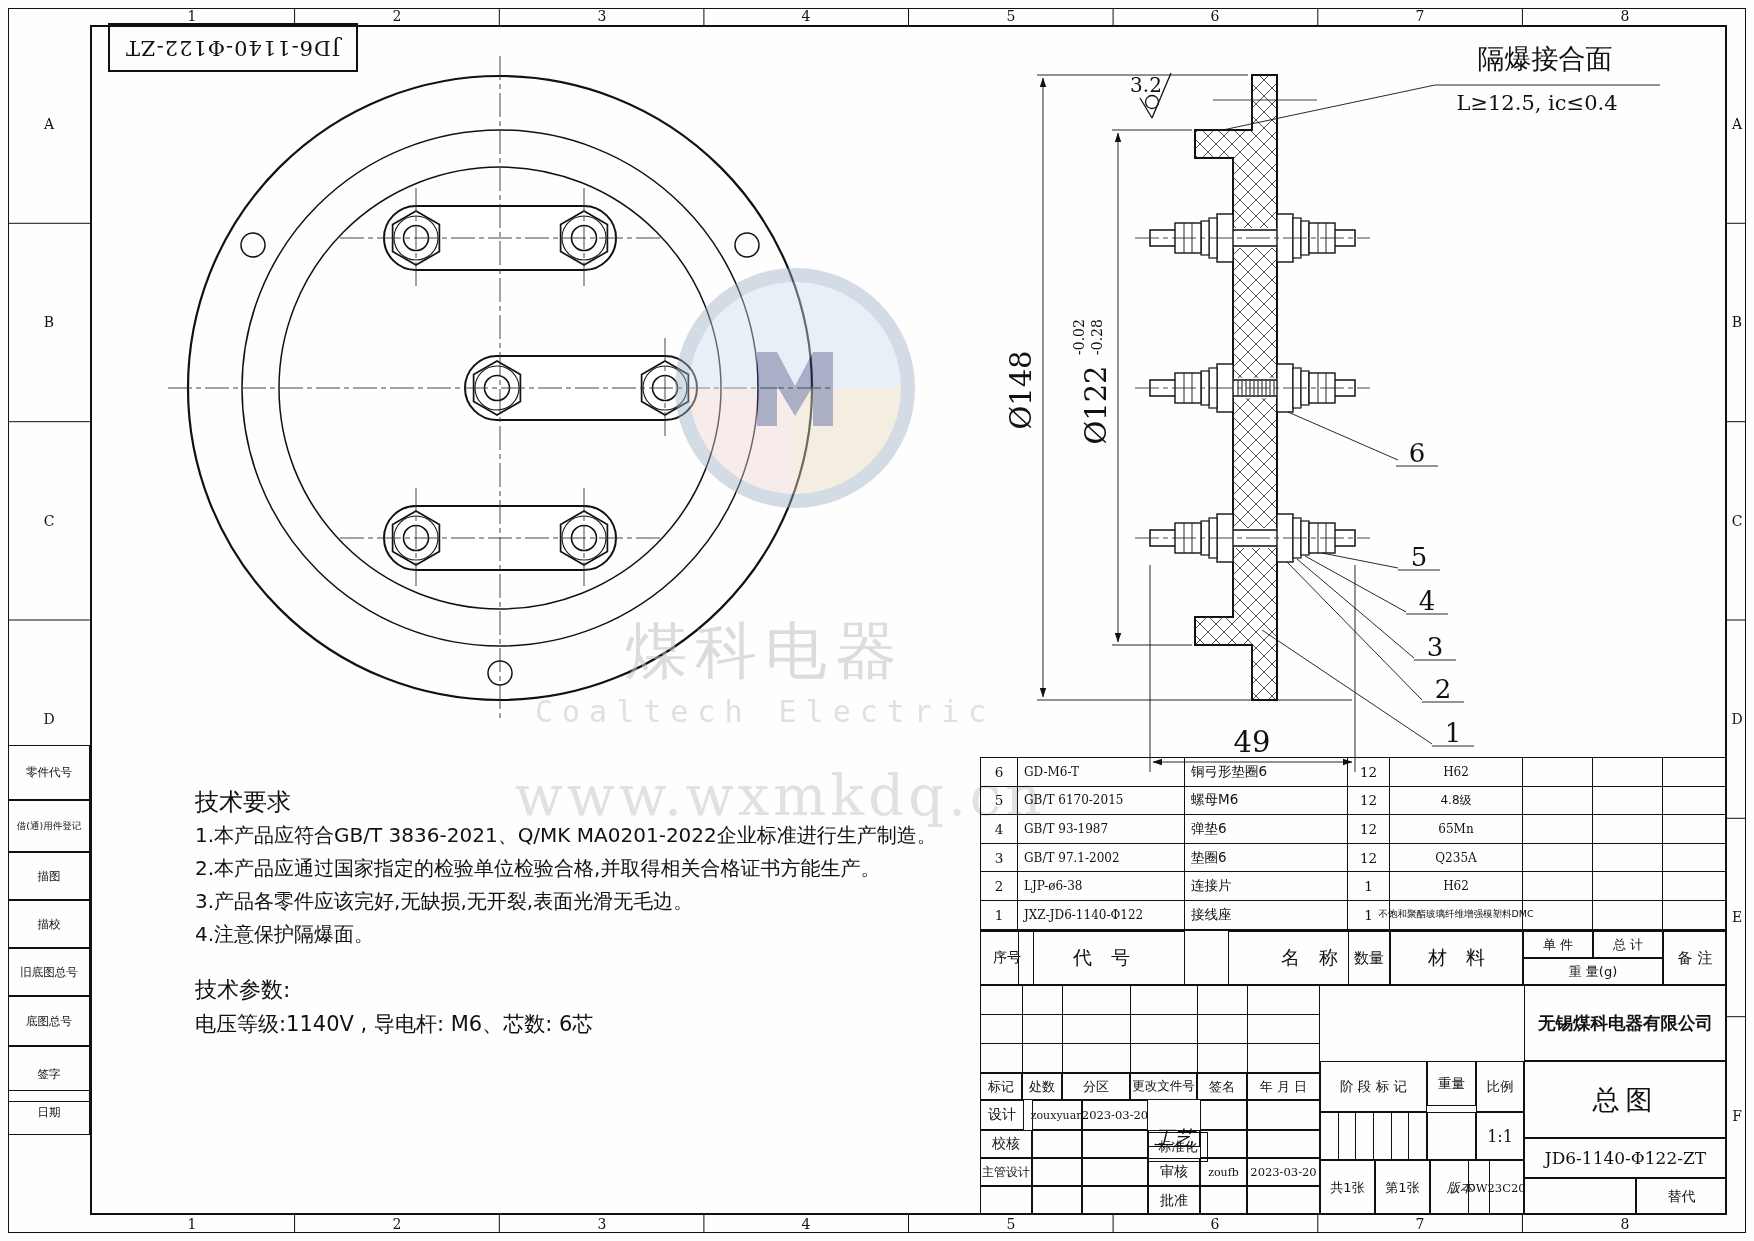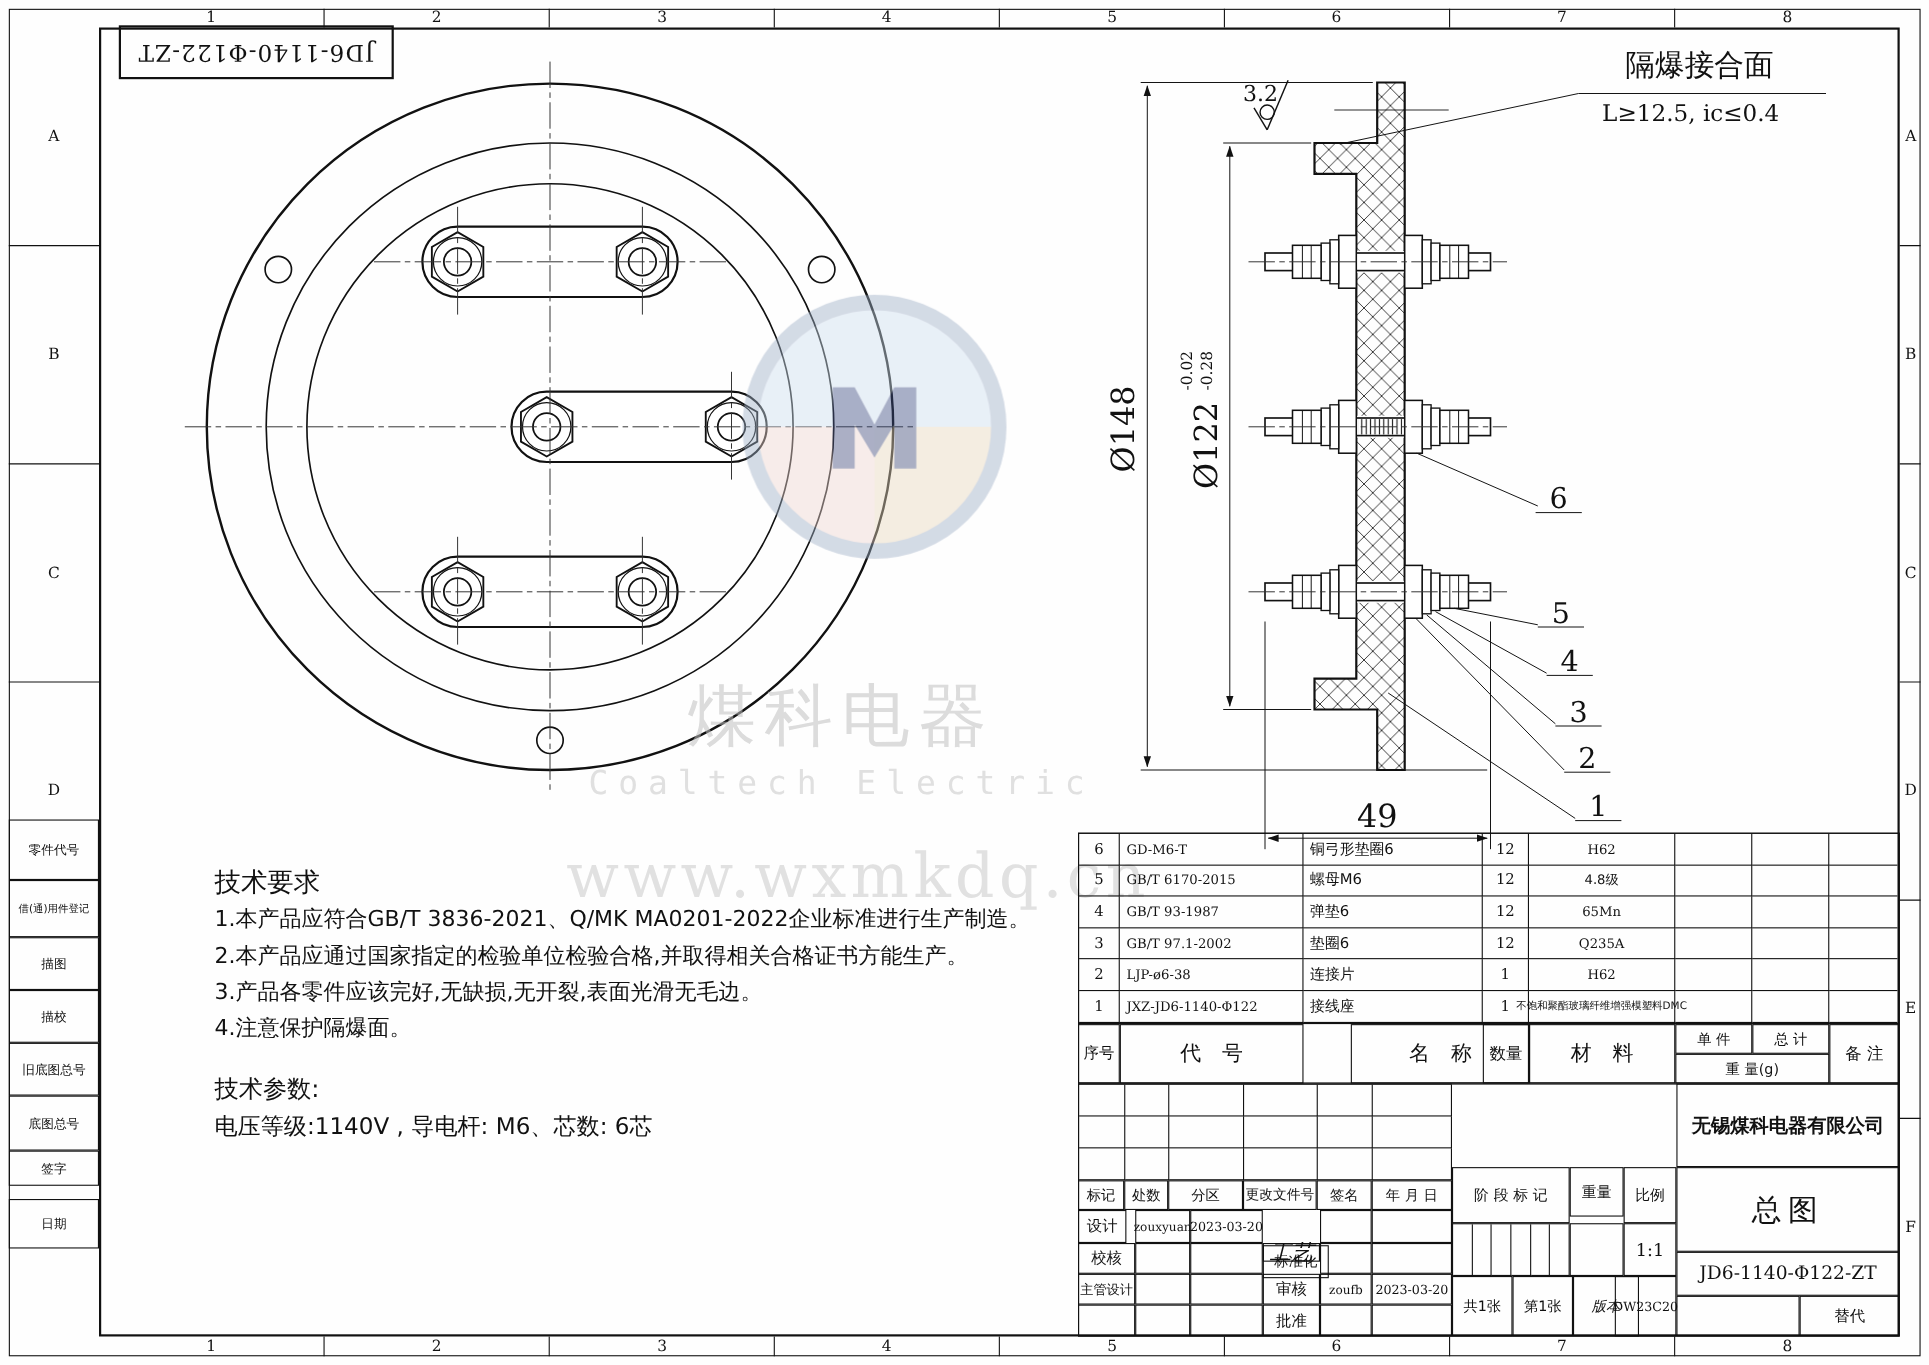--- a/index.html
+++ b/index.html
@@ -326,21 +326,21 @@
     <div class="num">1</div>
     <div class="cl num sm">JXZ-JD6-1140-Φ122</div>
     <div class="cl">接线座</div>
     <div class="num">1</div>
     <div class="xs">不饱和聚酯玻璃纤维增强模塑料DMC</div>
     <div></div>
       <div></div>
       <div></div>
   </div>
 
-  <div class="cell" style="left:980px;top:931px;width:38px;height:54px;font-size:14px;">序号</div>
+  <div class="cell" style="left:980px;top:931px;width:54px;height:54px;font-size:14px;">序号</div>
   <div class="cell" style="left:1018px;top:931px;width:167px;height:54px;font-size:19px;">代　号</div>
   <div class="cell" style="left:1185px;top:931px;width:163px;height:54px;font-size:19px;margin-left:43px;">名　称</div>
   <div class="cell" style="left:1348px;top:931px;width:42px;height:54px;font-size:15px;">数量</div>
   <div class="cell" style="left:1390px;top:931px;width:133px;height:54px;font-size:19px;">材　料</div>
   <div class="cell" style="left:1523px;top:931px;width:70px;height:27px;font-size:13px;">单 件</div>
   <div class="cell" style="left:1593px;top:931px;width:70px;height:27px;font-size:13px;">总 计</div>
   <div class="cell" style="left:1523px;top:958px;width:140px;height:27px;font-size:13px;">重 量(g)</div>
   <div class="cell" style="left:1663px;top:931px;width:64px;height:54px;font-size:15px;">备 注</div>
 
   <div class="revgrid" style="left:980px;top:985px;width:340px;height:88px;grid-template-columns:42px 40px 68px 67px 50px 1fr;grid-template-rows:repeat(3,1fr);border-left:1px solid #111;border-top:1px solid #111;">
@@ -452,15 +452,15 @@
     <div class="blab" style="left: 1727px; top: 511px;">C</div>
     <div class="blab" style="left: 1727px; top: 709px;">D</div>
     <div class="blab" style="left: 1727px; top: 907px;">E</div>
     <div class="blab" style="left: 1727px; top: 1106px;">F</div>
     <div class="mbox" style="top: 745px; height: 55px; font-size: 11.5px;">零件代号</div>
     <div class="mbox" style="top: 800px; height: 52px; font-size: 9.5px;">借(通)用件登记</div>
     <div class="mbox" style="top: 852px; height: 48px; font-size: 11.5px;">描图</div>
     <div class="mbox" style="top: 900px; height: 48px; font-size: 11.5px;">描校</div>
     <div class="mbox" style="top: 948px; height: 48px; font-size: 11.5px;">旧底图总号</div>
     <div class="mbox" style="top: 996px; height: 50px; font-size: 11.5px;">底图总号</div>
-    <div class="mbox" style="top: 1046px; height: 32px; font-size: 11.5px;">签字</div>
+    <div class="mbox" style="top: 1046px; height: 56px; font-size: 11.5px;">签字</div>
     <div class="mbox" style="top: 1090px; height: 45px; font-size: 11.5px;">日期</div>
   </div>
 
 </body></html>

